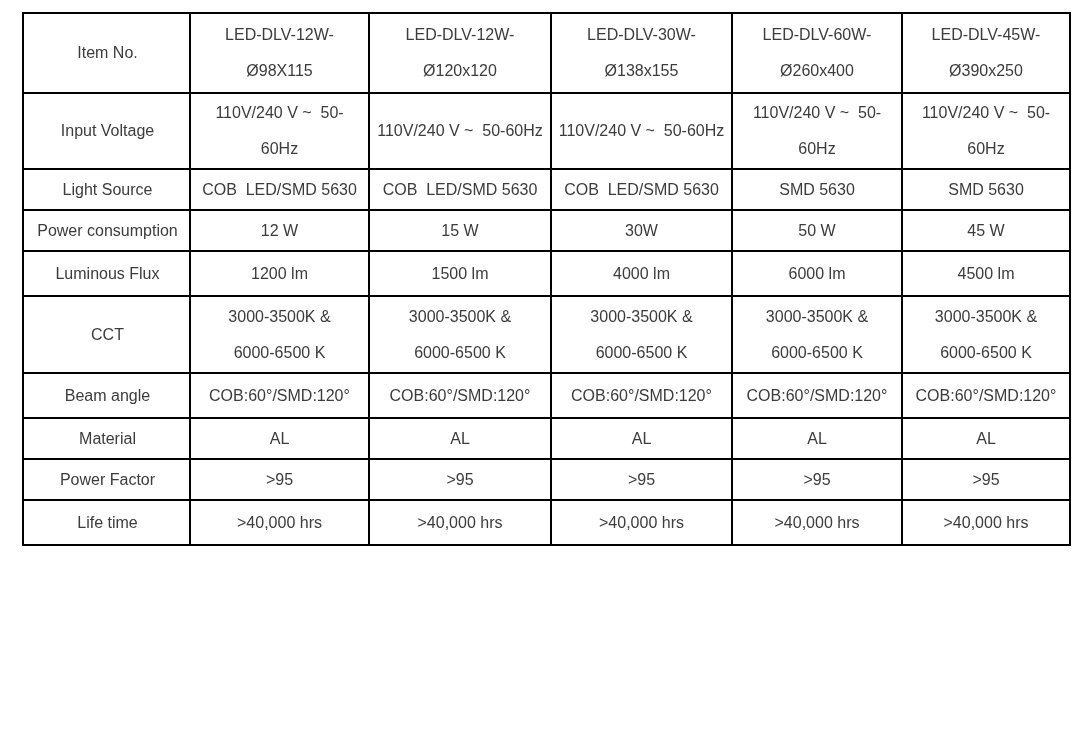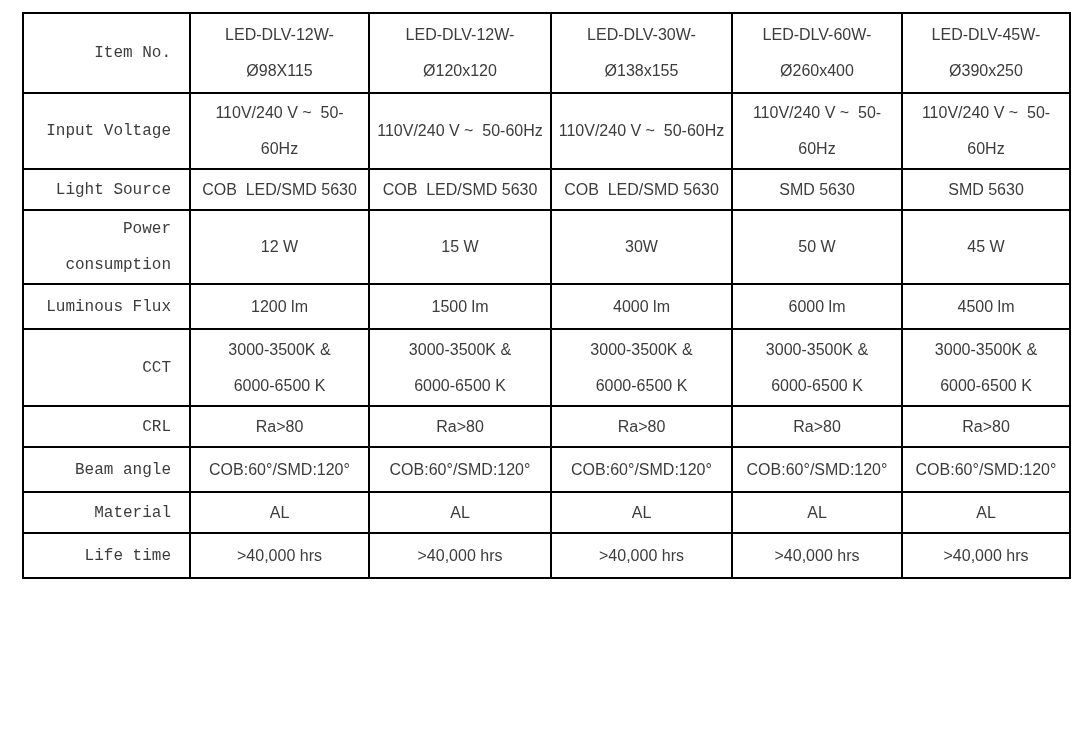--- a/index.html
+++ b/index.html
@@ -27,23 +27,22 @@
   table.spec-table td {
     border: 2px solid #000000;
     color: #3c3c3c;
     font-size: 16px;
     line-height: 36px;
     white-space: pre-wrap;
     overflow: hidden;
     vertical-align: middle;
   }
   td.label {
-    text-align: right;
-    padding: 0 18px 0 4px;
-    font-family: Liberation Mono, monospace;
+    text-align: center;
+    padding: 0 2px 0 4px;
   }
   td.val {
     text-align: center;
     padding: 0 2px;
   }
   
   tr.hA { height: 80px; }
   tr.hB { height: 76px; }
   tr.hC { height: 41px; }
   tr.hD { height: 45px; }
@@ -117,44 +116,44 @@
 6000-6500 K</td>
         <td class="val">3000-3500K &amp;
 6000-6500 K</td>
         <td class="val">3000-3500K &amp;
 6000-6500 K</td>
         <td class="val">3000-3500K &amp;
 6000-6500 K</td>
         <td class="val">3000-3500K &amp;
 6000-6500 K</td>
       </tr>
-      <tr class="hC">
-        <td class="label">CRL</td>
-        <td class="val">Ra&gt;80</td>
-        <td class="val">Ra&gt;80</td>
-        <td class="val">Ra&gt;80</td>
-        <td class="val">Ra&gt;80</td>
-        <td class="val">Ra&gt;80</td>
-      </tr>
       <tr class="hD">
         <td class="label">Beam angle</td>
         <td class="val">COB:60°/SMD:120°</td>
         <td class="val">COB:60°/SMD:120°</td>
         <td class="val">COB:60°/SMD:120°</td>
         <td class="val">COB:60°/SMD:120°</td>
         <td class="val">COB:60°/SMD:120°</td>
       </tr>
       <tr class="hC">
         <td class="label">Material</td>
         <td class="val">AL</td>
         <td class="val">AL</td>
         <td class="val">AL</td>
         <td class="val">AL</td>
         <td class="val">AL</td>
       </tr>
+      <tr class="hC">
+        <td class="label">Power Factor</td>
+        <td class="val">&gt;95</td>
+        <td class="val">&gt;95</td>
+        <td class="val">&gt;95</td>
+        <td class="val">&gt;95</td>
+        <td class="val">&gt;95</td>
+      </tr>
       <tr class="hD">
         <td class="label">Life time</td>
         <td class="val">&gt;40,000 hrs</td>
         <td class="val">&gt;40,000 hrs</td>
         <td class="val">&gt;40,000 hrs</td>
         <td class="val">&gt;40,000 hrs</td>
         <td class="val">&gt;40,000 hrs</td>
       </tr>
     </tbody>
   </table>

